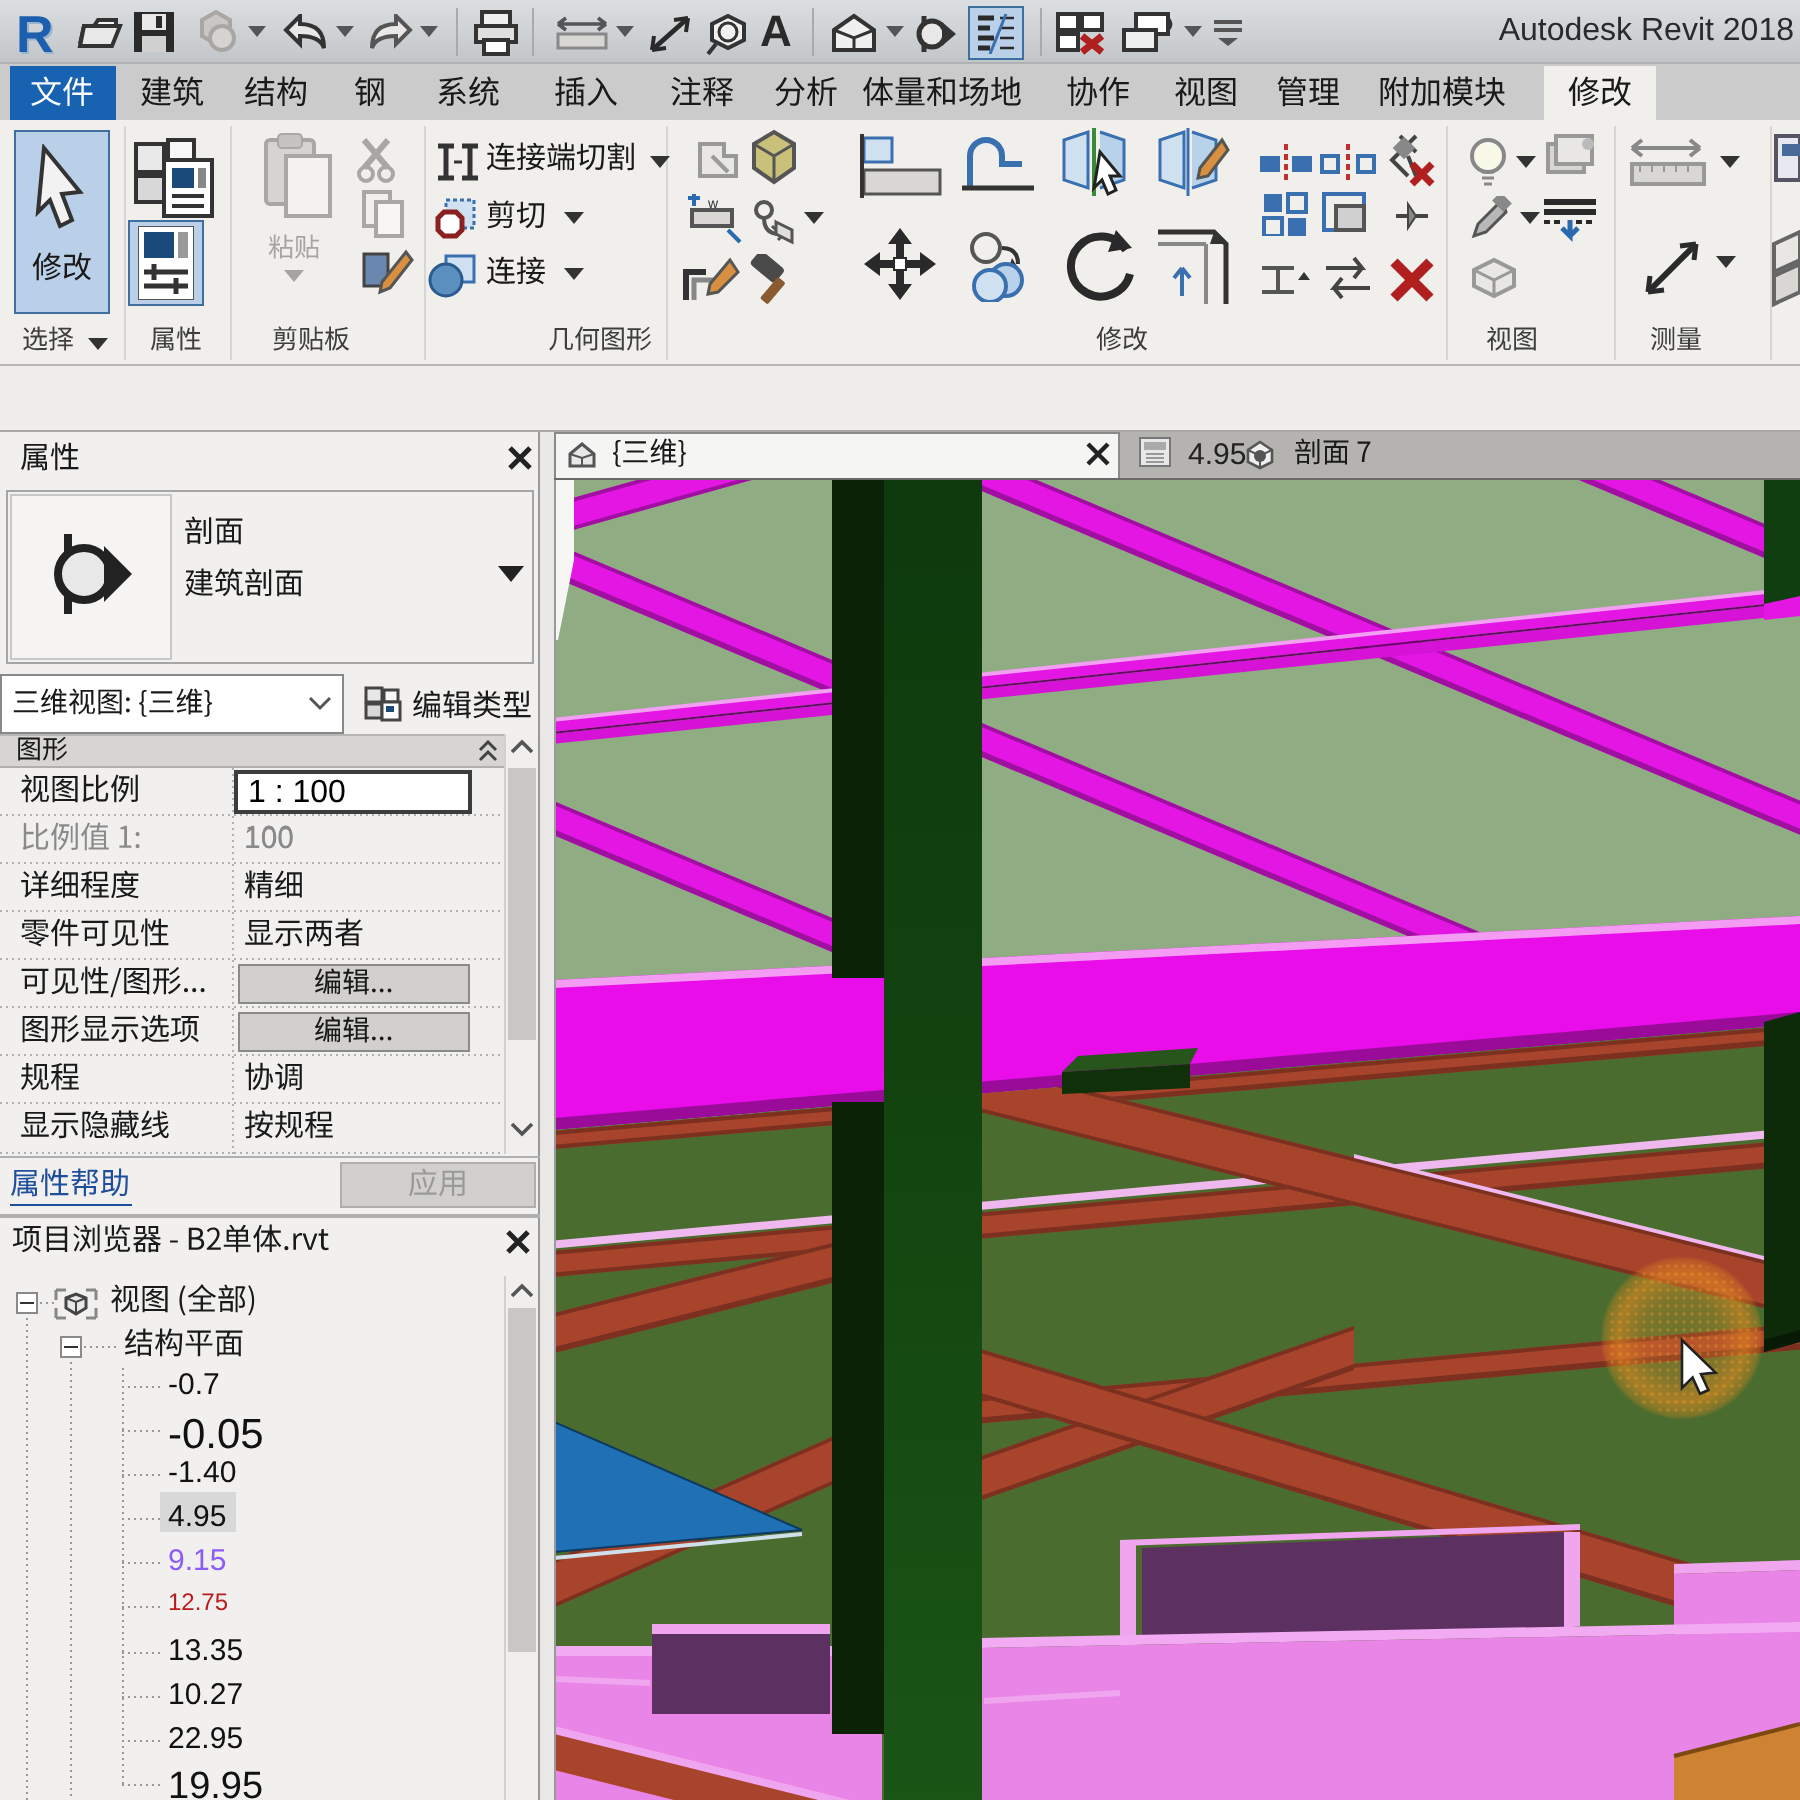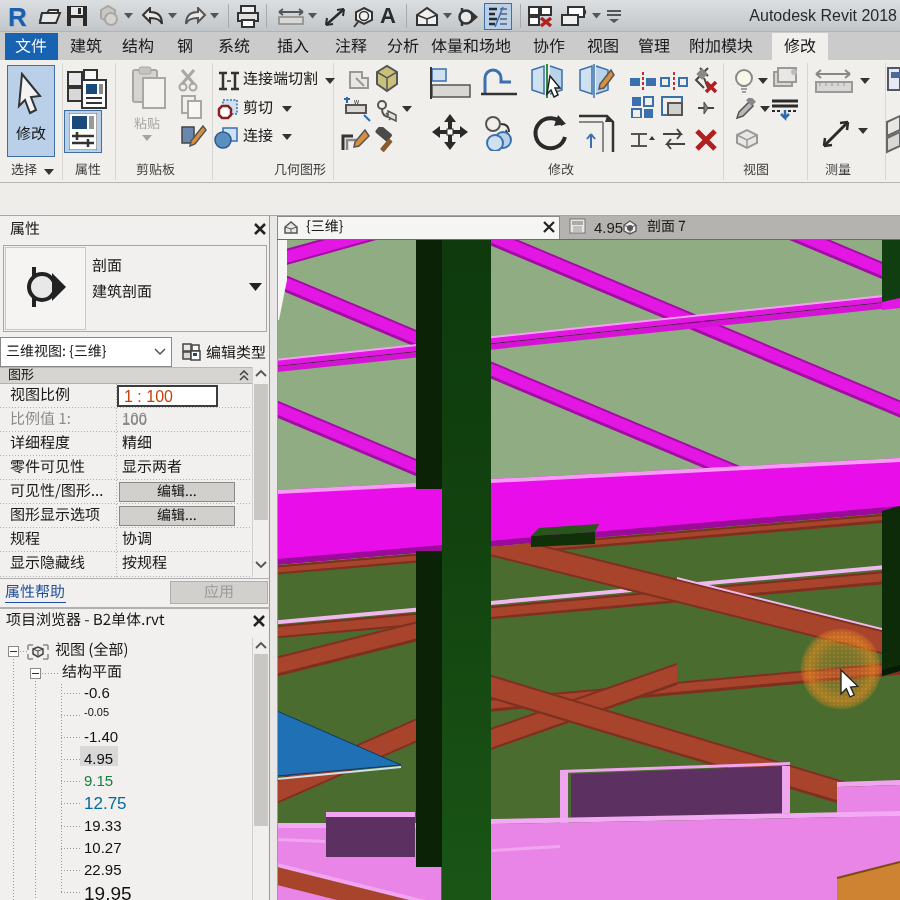--- a/index.html
+++ b/index.html
@@ -555,21 +555,21 @@
 <svg style="position:absolute;left:10px;top:555px" width="75" height="18">
     <path d="M3.7 4.4H11.4V5.9H3.7ZM3.7 1.9H11.4V3.5H3.7ZM2.6 1.0V6.8H12.5V1.0ZM12.3 8.0C11.8 8.9 10.9 10.2 10.2 11.0L11.1 11.4C11.8 10.6 12.6 9.5 13.3 8.4ZM1.9 8.4C2.5 9.4 3.2 10.7 3.5 11.5L4.5 11.1C4.1 10.3 3.4 9.0 2.7 8.1ZM8.6 7.4V12.3H6.3V7.4H5.3V12.3H0.6V13.4H14.4V12.3H9.6V7.4Z M18.5 7.6C17.9 9.3 16.8 11.0 15.5 12.1C15.8 12.2 16.3 12.5 16.6 12.7C17.7 11.6 18.9 9.8 19.7 8.0ZM25.3 8.1C26.3 9.5 27.5 11.5 27.9 12.8L29.0 12.2C28.6 11.0 27.4 9.1 26.3 7.7ZM17.2 1.4V2.5H27.8V1.4ZM15.9 5.1V6.2H21.9V12.6C21.9 12.9 21.8 12.9 21.6 12.9C21.3 12.9 20.3 12.9 19.3 12.9C19.4 13.2 19.6 13.7 19.7 14.1C21.0 14.1 21.9 14.1 22.4 13.9C22.9 13.7 23.1 13.4 23.1 12.6V6.2H29.1V5.1Z M37.2 10.4V12.6C37.2 13.7 37.5 14.0 38.8 14.0C39.1 14.0 40.7 14.0 41.0 14.0C42.0 14.0 42.3 13.6 42.4 12.1C42.1 12.0 41.7 11.9 41.5 11.7C41.5 12.9 41.4 13.0 40.9 13.0C40.5 13.0 39.1 13.0 38.9 13.0C38.3 13.0 38.2 12.9 38.2 12.6V10.4ZM35.8 10.3C35.6 11.2 35.1 12.4 34.6 13.1L35.5 13.7C36.0 12.9 36.5 11.6 36.7 10.7ZM38.1 9.8C38.9 10.4 40.0 11.2 40.5 11.7L41.2 11.1C40.7 10.5 39.6 9.7 38.8 9.2ZM41.8 10.5C42.5 11.4 43.2 12.7 43.5 13.5L44.4 13.1C44.1 12.3 43.4 11.1 42.7 10.2ZM38.1 0.4C37.6 1.4 36.6 2.7 35.4 3.7C35.6 3.8 35.9 4.1 36.1 4.4L36.1 4.3V4.8H42.4V6.1H36.5V6.9H42.4V8.3H36.1V9.2H43.5V4.0H40.9C41.4 3.3 42.0 2.6 42.4 1.9L41.7 1.5L41.5 1.5H38.6C38.8 1.2 39.0 0.9 39.2 0.6ZM36.6 4.0C37.1 3.5 37.6 2.9 38.0 2.4H40.9C40.6 2.9 40.1 3.5 39.7 4.0ZM31.2 0.9V14.1H32.2V2.0H34.2C33.9 3.0 33.5 4.4 33.0 5.4C34.1 6.6 34.4 7.6 34.4 8.4C34.4 8.9 34.3 9.3 34.1 9.5C33.9 9.6 33.8 9.6 33.6 9.6C33.4 9.6 33.1 9.6 32.7 9.6C32.9 9.9 33.0 10.3 33.0 10.6C33.3 10.6 33.7 10.6 34.0 10.5C34.3 10.5 34.6 10.4 34.8 10.3C35.2 10.0 35.4 9.4 35.4 8.6C35.4 7.6 35.1 6.6 34.0 5.3C34.5 4.1 35.1 2.6 35.5 1.3L34.8 0.9L34.6 0.9Z M57.5 5.8C57.3 7.1 56.9 8.3 56.4 9.4C56.2 8.2 56.0 6.7 56.0 4.9H59.3V3.9H58.3L58.7 3.6C58.4 3.2 57.8 2.8 57.2 2.5L56.6 3.0C57.0 3.2 57.5 3.6 57.8 3.9H55.9L55.9 3.0H55.5V2.3H59.1V1.4H55.5V0.3H54.4V1.4H50.6V0.3H49.5V1.4H45.9V2.3H49.5V3.4H50.6V2.3H54.4V3.4H54.9L54.9 3.9H48.4V6.6H47.2V4.0H46.3V8.0H47.2V7.5H48.4V8.1V8.7H45.6V9.7H46.5V10.4C46.5 11.3 46.3 12.6 45.5 13.6C45.7 13.7 46.0 14.0 46.2 14.1C47.1 13.0 47.3 11.5 47.3 10.4V9.7H48.4C48.3 11.1 48.1 12.5 47.4 13.7C47.7 13.7 48.1 14.0 48.3 14.1C49.2 12.4 49.4 9.9 49.4 8.1V4.9H54.9C55.1 7.3 55.3 9.2 55.7 10.7C55.4 11.2 55.1 11.6 54.8 12.0V11.6H53.1V10.5H54.6V7.7H53.1V6.6H54.6V5.9H50.1V13.3H51.0V12.4H54.4C54.0 12.8 53.6 13.1 53.1 13.4C53.4 13.6 53.8 13.9 54.0 14.1C54.8 13.5 55.5 12.8 56.1 12.0C56.6 13.4 57.3 14.1 58.1 14.1C59.0 14.1 59.3 13.7 59.5 11.7C59.2 11.6 58.9 11.4 58.7 11.2C58.6 12.7 58.5 13.1 58.2 13.1C57.7 13.1 57.1 12.4 56.7 10.9C57.5 9.5 58.1 7.9 58.5 6.0ZM52.2 11.6H51.0V10.5H52.2ZM52.2 7.7H51.0V6.6H52.2ZM51.0 8.4H53.8V9.7H51.0Z M60.8 12.1 61.0 13.2C62.4 12.8 64.2 12.2 66.0 11.7L65.8 10.7C64.0 11.3 62.1 11.8 60.8 12.1ZM70.6 1.2C71.3 1.6 72.3 2.1 72.7 2.6L73.4 1.9C72.9 1.5 72.0 0.9 71.2 0.6ZM61.1 6.6C61.3 6.5 61.6 6.4 63.5 6.1C62.8 7.1 62.2 7.8 62.0 8.1C61.5 8.7 61.1 9.1 60.8 9.1C60.9 9.4 61.1 9.9 61.2 10.2C61.5 10.0 62.0 9.8 65.8 9.1C65.7 8.9 65.7 8.4 65.8 8.1L62.8 8.7C63.9 7.3 65.1 5.7 66.0 4.0L65.1 3.5C64.8 4.0 64.5 4.6 64.1 5.1L62.2 5.3C63.1 4.0 64.0 2.4 64.6 0.8L63.6 0.3C63.0 2.1 61.9 4.1 61.6 4.6C61.2 5.1 61.0 5.4 60.7 5.5C60.8 5.8 61.0 6.3 61.1 6.6ZM73.3 7.7C72.7 8.6 71.9 9.5 70.9 10.2C70.7 9.4 70.5 8.5 70.3 7.4L74.1 6.7L74.0 5.7L70.2 6.4C70.1 5.8 70.0 5.1 70.0 4.4L73.7 3.8L73.5 2.9L69.9 3.4C69.9 2.4 69.9 1.4 69.9 0.3H68.8C68.8 1.4 68.8 2.5 68.9 3.6L66.5 3.9L66.7 4.9L68.9 4.6C69.0 5.3 69.0 5.9 69.1 6.6L66.2 7.1L66.4 8.1L69.3 7.6C69.4 8.9 69.7 10.0 70.0 10.9C68.7 11.8 67.2 12.4 65.7 12.9C66.0 13.2 66.3 13.6 66.4 13.8C67.8 13.3 69.2 12.7 70.4 11.9C71.0 13.3 71.8 14.1 72.9 14.1C73.9 14.1 74.2 13.6 74.4 11.9C74.2 11.8 73.8 11.5 73.6 11.3C73.5 12.6 73.4 13.0 73.0 13.0C72.3 13.0 71.8 12.3 71.3 11.2C72.5 10.4 73.5 9.3 74.2 8.1Z" fill="#1a1a1a"></path>
   </svg>
 
 <svg style="position:absolute;left:122px;top:555px" width="45" height="18">
     <path d="M11.6 7.2C11.3 8.6 10.8 9.8 10.1 10.6C9.3 10.2 8.5 9.8 7.7 9.4C8.1 8.7 8.4 8.0 8.8 7.2ZM6.3 9.8C7.2 10.2 8.3 10.8 9.3 11.4C8.4 12.2 7.0 12.8 5.4 13.1C5.6 13.4 5.8 13.9 5.9 14.1C7.8 13.6 9.2 13.0 10.3 12.0C11.6 12.8 12.8 13.5 13.5 14.1L14.3 13.3C13.5 12.7 12.4 11.9 11.1 11.2C11.9 10.2 12.5 8.9 12.8 7.2H14.4V6.2H9.2C9.5 5.4 9.7 4.7 9.9 4.0L8.8 3.8C8.6 4.6 8.3 5.4 8.0 6.2H5.3V7.2H7.5C7.1 8.2 6.7 9.1 6.3 9.8ZM5.7 2.2V5.1H6.8V3.2H13.1V5.1H14.2V2.2H10.7C10.5 1.6 10.3 0.9 10.0 0.2L8.9 0.4C9.1 1.0 9.3 1.7 9.4 2.2ZM2.7 0.3V3.3H0.6V4.4H2.7V8.1L0.4 8.7L0.7 9.8L2.7 9.2V12.8C2.7 13.0 2.6 13.1 2.4 13.1C2.2 13.1 1.6 13.1 0.9 13.1C1.0 13.4 1.2 13.8 1.2 14.1C2.2 14.1 2.8 14.1 3.2 13.9C3.6 13.7 3.7 13.4 3.7 12.8V8.9L5.7 8.3L5.5 7.3L3.7 7.8V4.4H5.4V3.3H3.7V0.3Z M22.1 1.0V9.0H23.2V2.0H27.4V9.0H28.5V1.0ZM18.1 0.5V2.8H16.0V3.8H18.1V5.3L18.1 6.3H15.6V7.3H18.1C17.9 9.4 17.4 11.7 15.5 13.2C15.8 13.3 16.2 13.7 16.4 14.0C17.8 12.7 18.5 11.0 18.8 9.3C19.5 10.1 20.4 11.3 20.7 11.9L21.5 11.1C21.2 10.6 19.6 8.8 19.0 8.2L19.1 7.3H21.4V6.3H19.2L19.2 5.3V3.8H21.2V2.8H19.2V0.5ZM24.8 3.3V6.2C24.8 8.5 24.3 11.3 20.5 13.3C20.7 13.4 21.1 13.9 21.2 14.1C23.5 12.9 24.7 11.3 25.3 9.6V12.5C25.3 13.5 25.7 13.8 26.6 13.8H27.9C29.1 13.8 29.3 13.2 29.4 10.8C29.1 10.8 28.7 10.6 28.5 10.4C28.4 12.5 28.3 12.9 27.9 12.9H26.8C26.4 12.9 26.3 12.8 26.3 12.4V8.6H25.6C25.8 7.7 25.8 6.9 25.8 6.2V3.3Z M38.0 1.9H42.5V4.7H38.0ZM36.9 0.9V5.6H43.6V0.9ZM36.7 9.8V10.7H39.7V12.7H35.7V13.7H44.4V12.7H40.8V10.7H43.8V9.8H40.8V8.0H44.1V7.0H36.4V8.0H39.7V9.8ZM35.4 0.5C34.3 1.0 32.3 1.5 30.6 1.7C30.8 2.0 30.9 2.4 31.0 2.6C31.7 2.5 32.4 2.4 33.2 2.2V4.5H30.7V5.6H33.0C32.4 7.3 31.4 9.3 30.4 10.3C30.6 10.6 30.9 11.0 31.0 11.4C31.8 10.4 32.6 8.9 33.2 7.4V14.1H34.3V7.6C34.8 8.2 35.4 9.0 35.7 9.5L36.3 8.6C36.0 8.2 34.7 6.9 34.3 6.5V5.6H36.2V4.5H34.3V2.0C35.0 1.8 35.7 1.6 36.2 1.4Z" fill="#1a1a1a"></path>
   </svg>
 
 <div class="abs" style="left:116px;top:384px;width:1px;height:193px;background:repeating-linear-gradient(#b0b0b0 0 1px,transparent 1px 3px)"></div>
 <div class="abs" style="left:0px;top:383px;width:252px;height:1px;background:#b0b0b0"></div>
-<div class="abs" style="left:117px;top:385px;width:101px;height:22px;background:#fff;border:2px solid #3c3c3c;font-size:16px;color:#c2410c;padding:1px 0 0 5px">1 : 100</div>
+<div class="abs" style="left:117px;top:385px;width:119px;height:22px;background:#fff;border:2px solid #3c3c3c;font-size:16px;color:#000000;padding:1px 0 0 5px">1 : 100</div>
 <div class="abs" style="left:122px;top:411px;width:60px;font-size:15px;color:#8a8a8a">100</div>
 <div class="abs" style="left:119px;top:482px;width:116px;height:20px;background:#d2d0cc;border:1px solid #8a8a8a"></div>
 <svg style="position:absolute;left:157px;top:484px" width="40" height="17">
     <path d="M0.6 11.3 0.8 12.2C2.0 11.8 3.4 11.2 4.8 10.6L4.6 9.8C3.1 10.3 1.6 10.9 0.6 11.3ZM0.9 6.1C1.1 6.0 1.4 5.9 2.9 5.7C2.3 6.6 1.8 7.3 1.6 7.6C1.2 8.1 0.9 8.5 0.6 8.6C0.7 8.8 0.9 9.3 1.0 9.5C1.2 9.3 1.7 9.2 4.7 8.5C4.7 8.2 4.7 7.9 4.7 7.6L2.3 8.1C3.3 6.8 4.3 5.2 5.1 3.7L4.2 3.2C4.0 3.7 3.7 4.3 3.4 4.8L1.9 5.0C2.7 3.7 3.4 2.2 4.0 0.6L3.0 0.3C2.5 2.0 1.6 3.8 1.3 4.3C1.0 4.8 0.8 5.1 0.5 5.2C0.6 5.4 0.8 5.9 0.9 6.1ZM8.7 7.1V9.2H7.6V7.1ZM9.5 7.1H10.4V9.2H9.5ZM6.7 6.3V13.0H7.6V10.0H8.7V12.7H9.5V10.0H10.4V12.7H11.2V10.0H12.2V12.1C12.2 12.2 12.2 12.3 12.1 12.3C12.0 12.3 11.7 12.3 11.4 12.3C11.5 12.5 11.6 12.8 11.6 13.1C12.1 13.1 12.5 13.0 12.7 12.9C13.0 12.8 13.0 12.5 13.0 12.2V6.3L12.2 6.3ZM11.2 7.1H12.2V9.2H11.2ZM8.5 0.5C8.7 0.9 8.9 1.4 9.1 1.8H5.8V4.8C5.8 7.0 5.7 10.1 4.4 12.3C4.6 12.4 5.0 12.7 5.2 12.9C6.5 10.7 6.7 7.3 6.8 5.1H12.9V1.8H10.2C10.0 1.3 9.8 0.7 9.5 0.2ZM6.8 2.7H11.9V4.2H6.8Z M21.7 1.5H25.5V2.9H21.7ZM20.7 0.7V3.7H26.5V0.7ZM15.1 7.4C15.2 7.3 15.7 7.2 16.1 7.2H17.4V9.2L14.6 9.7L14.8 10.7L17.4 10.2V13.1H18.4V10.0L20.0 9.7L19.9 8.8L18.4 9.0V7.2H19.7V6.2H18.4V4.1H17.4V6.2H16.1C16.5 5.3 16.9 4.1 17.2 2.9H19.8V1.9H17.5C17.6 1.5 17.7 1.0 17.8 0.5L16.7 0.3C16.7 0.8 16.6 1.4 16.4 1.9H14.7V2.9H16.2C15.9 4.1 15.6 5.0 15.5 5.3C15.2 5.9 15.1 6.4 14.8 6.5C14.9 6.7 15.1 7.2 15.1 7.4ZM25.4 5.4V6.6H21.8V5.4ZM19.6 11.0 19.8 11.9 25.4 11.5V13.2H26.4V11.4L27.4 11.3L27.4 10.4L26.4 10.5V5.4H27.3V4.5H19.9V5.4H20.9V10.9ZM25.4 7.4V8.7H21.8V7.4ZM25.4 9.4V10.6L21.8 10.8V9.4Z M29.9 12.2C30.4 12.2 30.9 11.8 30.9 11.3C30.9 10.7 30.4 10.3 29.9 10.3C29.4 10.3 29.0 10.7 29.0 11.3C29.0 11.8 29.4 12.2 29.9 12.2Z M33.8 12.2C34.3 12.2 34.8 11.8 34.8 11.3C34.8 10.7 34.3 10.3 33.8 10.3C33.3 10.3 32.9 10.7 32.9 11.3C32.9 11.8 33.3 12.2 33.8 12.2Z M37.7 12.2C38.2 12.2 38.7 11.8 38.7 11.3C38.7 10.7 38.2 10.3 37.7 10.3C37.2 10.3 36.8 10.7 36.8 11.3C36.8 11.8 37.2 12.2 37.7 12.2Z" fill="#1a1a1a"></path>
   </svg>
 
 <div class="abs" style="left:119px;top:506px;width:116px;height:20px;background:#d2d0cc;border:1px solid #8a8a8a"></div>
 <svg style="position:absolute;left:157px;top:508px" width="40" height="17">
     <path d="M0.6 11.3 0.8 12.2C2.0 11.8 3.4 11.2 4.8 10.6L4.6 9.8C3.1 10.3 1.6 10.9 0.6 11.3ZM0.9 6.1C1.1 6.0 1.4 5.9 2.9 5.7C2.3 6.6 1.8 7.3 1.6 7.6C1.2 8.1 0.9 8.5 0.6 8.6C0.7 8.8 0.9 9.3 1.0 9.5C1.2 9.3 1.7 9.2 4.7 8.5C4.7 8.2 4.7 7.9 4.7 7.6L2.3 8.1C3.3 6.8 4.3 5.2 5.1 3.7L4.2 3.2C4.0 3.7 3.7 4.3 3.4 4.8L1.9 5.0C2.7 3.7 3.4 2.2 4.0 0.6L3.0 0.3C2.5 2.0 1.6 3.8 1.3 4.3C1.0 4.8 0.8 5.1 0.5 5.2C0.6 5.4 0.8 5.9 0.9 6.1ZM8.7 7.1V9.2H7.6V7.1ZM9.5 7.1H10.4V9.2H9.5ZM6.7 6.3V13.0H7.6V10.0H8.7V12.7H9.5V10.0H10.4V12.7H11.2V10.0H12.2V12.1C12.2 12.2 12.2 12.3 12.1 12.3C12.0 12.3 11.7 12.3 11.4 12.3C11.5 12.5 11.6 12.8 11.6 13.1C12.1 13.1 12.5 13.0 12.7 12.9C13.0 12.8 13.0 12.5 13.0 12.2V6.3L12.2 6.3ZM11.2 7.1H12.2V9.2H11.2ZM8.5 0.5C8.7 0.9 8.9 1.4 9.1 1.8H5.8V4.8C5.8 7.0 5.7 10.1 4.4 12.3C4.6 12.4 5.0 12.7 5.2 12.9C6.5 10.7 6.7 7.3 6.8 5.1H12.9V1.8H10.2C10.0 1.3 9.8 0.7 9.5 0.2ZM6.8 2.7H11.9V4.2H6.8Z M21.7 1.5H25.5V2.9H21.7ZM20.7 0.7V3.7H26.5V0.7ZM15.1 7.4C15.2 7.3 15.7 7.2 16.1 7.2H17.4V9.2L14.6 9.7L14.8 10.7L17.4 10.2V13.1H18.4V10.0L20.0 9.7L19.9 8.8L18.4 9.0V7.2H19.7V6.2H18.4V4.1H17.4V6.2H16.1C16.5 5.3 16.9 4.1 17.2 2.9H19.8V1.9H17.5C17.6 1.5 17.7 1.0 17.8 0.5L16.7 0.3C16.7 0.8 16.6 1.4 16.4 1.9H14.7V2.9H16.2C15.9 4.1 15.6 5.0 15.5 5.3C15.2 5.9 15.1 6.4 14.8 6.5C14.9 6.7 15.1 7.2 15.1 7.4ZM25.4 5.4V6.6H21.8V5.4ZM19.6 11.0 19.8 11.9 25.4 11.5V13.2H26.4V11.4L27.4 11.3L27.4 10.4L26.4 10.5V5.4H27.3V4.5H19.9V5.4H20.9V10.9ZM25.4 7.4V8.7H21.8V7.4ZM25.4 9.4V10.6L21.8 10.8V9.4Z M29.9 12.2C30.4 12.2 30.9 11.8 30.9 11.3C30.9 10.7 30.4 10.3 29.9 10.3C29.4 10.3 29.0 10.7 29.0 11.3C29.0 11.8 29.4 12.2 29.9 12.2Z M33.8 12.2C34.3 12.2 34.8 11.8 34.8 11.3C34.8 10.7 34.3 10.3 33.8 10.3C33.3 10.3 32.9 10.7 32.9 11.3C32.9 11.8 33.3 12.2 33.8 12.2Z M37.7 12.2C38.2 12.2 38.7 11.8 38.7 11.3C38.7 10.7 38.2 10.3 37.7 10.3C37.2 10.3 36.8 10.7 36.8 11.3C36.8 11.8 37.2 12.2 37.7 12.2Z" fill="#1a1a1a"></path>
   </svg>
@@ -612,27 +612,27 @@
     <path d="M6.8 1.0V9.0H7.8V2.0H12.5V9.0H13.6V1.0ZM2.3 0.8C2.9 1.4 3.4 2.2 3.7 2.8L4.6 2.2C4.3 1.7 3.8 0.9 3.2 0.3ZM9.6 3.2V6.1C9.6 8.4 9.1 11.3 5.3 13.3C5.5 13.5 5.9 13.9 6.0 14.1C8.3 12.9 9.5 11.3 10.1 9.7V12.6C10.1 13.6 10.5 13.9 11.5 13.9H12.9C14.2 13.9 14.3 13.3 14.5 10.9C14.2 10.8 13.8 10.7 13.5 10.5C13.5 12.6 13.4 13.0 12.9 13.0H11.7C11.2 13.0 11.1 12.9 11.1 12.5V8.8H10.3C10.6 7.8 10.6 6.9 10.6 6.1V3.2ZM0.9 2.9V3.9H4.6C3.7 5.8 2.1 7.7 0.6 8.7C0.8 9.0 1.0 9.5 1.1 9.8C1.7 9.4 2.3 8.9 2.9 8.2V14.1H3.9V7.6C4.4 8.3 5.1 9.2 5.4 9.6L6.1 8.7C5.8 8.4 4.8 7.2 4.2 6.6C4.9 5.6 5.5 4.4 6.0 3.2L5.4 2.8L5.1 2.9Z M20.6 8.7C21.8 9.0 23.4 9.5 24.2 9.9L24.7 9.2C23.8 8.8 22.3 8.3 21.1 8.0ZM19.1 10.6C21.2 10.9 23.8 11.5 25.2 12.0L25.7 11.1C24.3 10.7 21.7 10.1 19.6 9.9ZM16.3 1.0V14.1H17.3V13.5H27.6V14.1H28.8V1.0ZM17.3 12.5V2.0H27.6V12.5ZM21.2 2.3C20.5 3.5 19.2 4.7 17.9 5.4C18.1 5.6 18.5 5.9 18.7 6.1C19.1 5.8 19.6 5.5 20.1 5.1C20.5 5.5 21.1 6.0 21.7 6.4C20.4 7.0 18.9 7.4 17.6 7.7C17.8 7.9 18.0 8.4 18.1 8.6C19.6 8.3 21.2 7.7 22.6 7.0C23.9 7.6 25.3 8.1 26.7 8.5C26.9 8.2 27.1 7.8 27.3 7.6C26.0 7.4 24.7 7.0 23.5 6.4C24.7 5.7 25.6 4.8 26.2 3.8L25.6 3.4L25.4 3.5H21.5C21.8 3.2 22.0 2.9 22.2 2.6ZM20.7 4.5 20.8 4.4H24.7C24.1 4.9 23.4 5.5 22.6 5.9C21.8 5.5 21.2 5.0 20.7 4.5Z M36.9 15.8 37.8 15.5C36.5 13.3 35.9 10.8 35.9 8.2C35.9 5.7 36.5 3.2 37.8 1.0L36.9 0.6C35.6 2.9 34.7 5.3 34.7 8.2C34.7 11.2 35.6 13.6 36.9 15.8Z M45.8 0.1C44.3 2.5 41.6 4.7 38.8 6.0C39.1 6.2 39.4 6.6 39.6 6.9C40.2 6.6 40.8 6.2 41.4 5.9V6.8H45.3V9.2H41.5V10.2H45.3V12.7H39.6V13.7H52.4V12.7H46.5V10.2H50.6V9.2H46.5V6.8H50.6V5.9C51.1 6.2 51.7 6.6 52.3 6.9C52.5 6.6 52.8 6.2 53.1 6.0C50.6 4.7 48.4 3.2 46.6 1.0L46.8 0.6ZM41.4 5.8C43.1 4.7 44.7 3.3 45.9 1.8C47.4 3.5 48.9 4.7 50.5 5.8Z M55.5 3.5C56.0 4.3 56.4 5.4 56.5 6.1L57.5 5.8C57.4 5.1 57.0 4.0 56.5 3.2ZM62.8 1.1V14.1H63.8V2.1H66.3C65.8 3.3 65.3 4.9 64.7 6.2C66.0 7.5 66.4 8.6 66.4 9.6C66.4 10.1 66.3 10.6 66.0 10.8C65.9 10.9 65.6 10.9 65.4 10.9C65.1 10.9 64.7 10.9 64.3 10.9C64.4 11.2 64.5 11.7 64.6 11.9C65.0 12.0 65.5 12.0 65.8 11.9C66.2 11.9 66.5 11.8 66.8 11.6C67.3 11.3 67.5 10.6 67.5 9.7C67.5 8.6 67.1 7.5 65.8 6.0C66.4 4.7 67.1 2.9 67.7 1.5L66.9 1.1L66.7 1.1ZM57.1 0.5C57.4 1.0 57.6 1.6 57.8 2.1H54.6V3.1H61.7V2.1H58.9C58.8 1.6 58.4 0.8 58.1 0.2ZM59.9 3.2C59.7 4.0 59.2 5.3 58.8 6.1H54.2V7.2H62.1V6.1H59.9C60.3 5.3 60.7 4.3 61.0 3.4ZM55.1 8.5V14.0H56.1V13.3H60.2V13.9H61.4V8.5ZM56.1 12.3V9.6H60.2V12.3Z M69.9 15.8C71.3 13.6 72.1 11.2 72.1 8.2C72.1 5.3 71.3 2.9 69.9 0.6L69.1 1.0C70.4 3.2 71.0 5.7 71.0 8.2C71.0 10.8 70.4 13.3 69.1 15.5Z" fill="#1a1a1a"></path>
   </svg>
 
 <div class="abs" style="left:30px;top:668px;width:11px;height:11px;background:#fff;border:1px solid #8a8a8a"></div>
 <div class="abs" style="left:32px;top:673px;width:7px;height:1px;background:#333"></div>
 <svg style="position:absolute;left:62px;top:664px" width="60" height="18">
     <path d="M0.5 12.1 0.7 13.3C2.2 12.9 4.2 12.5 6.1 12.1L6.0 11.0C4.0 11.4 1.9 11.9 0.5 12.1ZM0.8 6.5C1.1 6.4 1.4 6.3 3.3 6.1C2.7 7.0 2.0 7.8 1.8 8.1C1.3 8.6 0.9 9.0 0.6 9.0C0.7 9.3 0.9 9.9 0.9 10.1C1.3 9.9 1.8 9.8 6.0 9.1C6.0 8.8 6.0 8.4 6.0 8.1L2.6 8.6C3.8 7.3 5.0 5.7 6.0 4.1L5.0 3.5C4.7 4.0 4.4 4.5 4.0 5.1L2.1 5.2C2.9 4.0 3.8 2.4 4.5 0.9L3.3 0.4C2.7 2.1 1.6 4.0 1.3 4.5C1.0 5.0 0.7 5.3 0.4 5.4C0.6 5.7 0.8 6.3 0.8 6.5ZM9.6 0.3V2.3H6.1V3.4H9.6V5.7H6.5V6.8H13.9V5.7H10.7V3.4H14.1V2.3H10.7V0.3ZM6.9 8.3V14.1H8.0V13.4H12.4V14.0H13.5V8.3ZM8.0 12.4V9.4H12.4V12.4Z M22.7 0.3C22.3 2.3 21.4 4.3 20.4 5.6C20.6 5.7 21.1 6.1 21.3 6.3C21.8 5.6 22.3 4.8 22.7 3.8H27.9C27.7 10.0 27.5 12.3 27.1 12.8C26.9 13.0 26.8 13.0 26.5 13.0C26.2 13.0 25.5 13.0 24.7 12.9C24.8 13.3 25.0 13.7 25.0 14.1C25.7 14.1 26.5 14.1 27.0 14.1C27.4 14.0 27.8 13.9 28.1 13.5C28.6 12.7 28.8 10.4 29.1 3.3C29.1 3.2 29.1 2.8 29.1 2.8H23.1C23.4 2.1 23.7 1.3 23.9 0.5ZM24.5 7.3C24.7 7.8 25.0 8.4 25.2 9.0L22.6 9.5C23.2 8.2 23.9 6.7 24.4 5.1L23.3 4.8C22.9 6.6 22.1 8.4 21.8 8.9C21.6 9.4 21.3 9.8 21.1 9.8C21.2 10.1 21.4 10.6 21.4 10.8C21.7 10.7 22.2 10.5 25.5 9.9C25.7 10.3 25.8 10.7 25.9 11.0L26.8 10.6C26.5 9.7 25.9 8.1 25.3 7.0ZM18.0 0.3V3.2H15.8V4.2H17.9C17.4 6.3 16.5 8.7 15.5 9.9C15.7 10.2 16.0 10.7 16.1 11.0C16.8 10.0 17.5 8.4 18.0 6.7V14.1H19.1V6.3C19.5 7.1 20.0 8.0 20.2 8.5L20.9 7.7C20.6 7.2 19.5 5.4 19.1 5.0V4.2H20.8V3.2H19.1V0.3Z M32.6 3.5C33.2 4.6 33.8 6.0 34.0 6.9L35.1 6.5C34.8 5.7 34.2 4.2 33.6 3.2ZM41.3 3.1C41.0 4.2 40.3 5.7 39.7 6.6L40.7 7.0C41.2 6.1 42.0 4.6 42.5 3.4ZM30.8 7.7V8.8H36.9V14.1H38.1V8.8H44.2V7.7H38.1V2.4H43.4V1.3H31.6V2.4H36.9V7.7Z M50.8 7.9H54.0V9.6H50.8ZM50.8 7.0V5.3H54.0V7.0ZM50.8 10.5H54.0V12.3H50.8ZM45.9 1.3V2.4H51.7C51.6 3.0 51.4 3.7 51.2 4.3H46.6V14.1H47.6V13.3H57.3V14.1H58.4V4.3H52.4L53.0 2.4H59.2V1.3ZM47.6 12.3V5.3H49.8V12.3ZM57.3 12.3H55.0V5.3H57.3Z" fill="#1a1a1a"></path>
   </svg>
 
 <div class="abs" style="left:80px;top:746px;width:38px;height:20px;background:#d8d8d8"></div>
-<div class="abs" style="left:84px;top:684px;font-size:15px;color:#111">-0.6</div>
-<div class="abs" style="left:84px;top:706px;font-size:11px;color:#111">-0.05</div>
+<div class="abs" style="left:84px;top:684px;font-size:15px;color:#111">-0.7</div>
+<div class="abs" style="left:84px;top:706px;font-size:21px;color:#111">-0.05</div>
 <div class="abs" style="left:84px;top:728px;font-size:15px;color:#111">-1.40</div>
 <div class="abs" style="left:84px;top:750px;font-size:15px;color:#111">4.95</div>
-<div class="abs" style="left:84px;top:772px;font-size:15px;color:#15803d">9.15</div>
-<div class="abs" style="left:84px;top:794px;font-size:17px;color:#0369a1">12.75</div>
-<div class="abs" style="left:84px;top:817px;font-size:15px;color:#111">19.33</div>
+<div class="abs" style="left:84px;top:772px;font-size:15px;color:#8b5cf6">9.15</div>
+<div class="abs" style="left:84px;top:794px;font-size:12px;color:#b91c1c">12.75</div>
+<div class="abs" style="left:84px;top:817px;font-size:15px;color:#111">13.35</div>
 <div class="abs" style="left:84px;top:839px;font-size:15px;color:#111">10.27</div>
 <div class="abs" style="left:84px;top:861px;font-size:15px;color:#111">22.95</div>
 <div class="abs" style="left:84px;top:883px;font-size:19px;color:#111">19.95</div>
 <div class="abs" style="left:13px;top:659px;width:1px;height:241px;background:repeating-linear-gradient(#999 0 1px,transparent 1px 3px)"></div>
 <div class="abs" style="left:35px;top:681px;width:1px;height:219px;background:repeating-linear-gradient(#999 0 1px,transparent 1px 3px)"></div>
 <div class="abs" style="left:61px;top:684px;width:1px;height:208px;background:repeating-linear-gradient(#999 0 1px,transparent 1px 3px)"></div>
 <div class="abs" style="left:61px;top:693px;width:21px;height:1px;background:repeating-linear-gradient(90deg,#999 0 1px,transparent 1px 3px)"></div>
 <div class="abs" style="left:61px;top:715px;width:21px;height:1px;background:repeating-linear-gradient(90deg,#999 0 1px,transparent 1px 3px)"></div>
 <div class="abs" style="left:61px;top:737px;width:21px;height:1px;background:repeating-linear-gradient(90deg,#999 0 1px,transparent 1px 3px)"></div>
 <div class="abs" style="left:61px;top:759px;width:21px;height:1px;background:repeating-linear-gradient(90deg,#999 0 1px,transparent 1px 3px)"></div>

